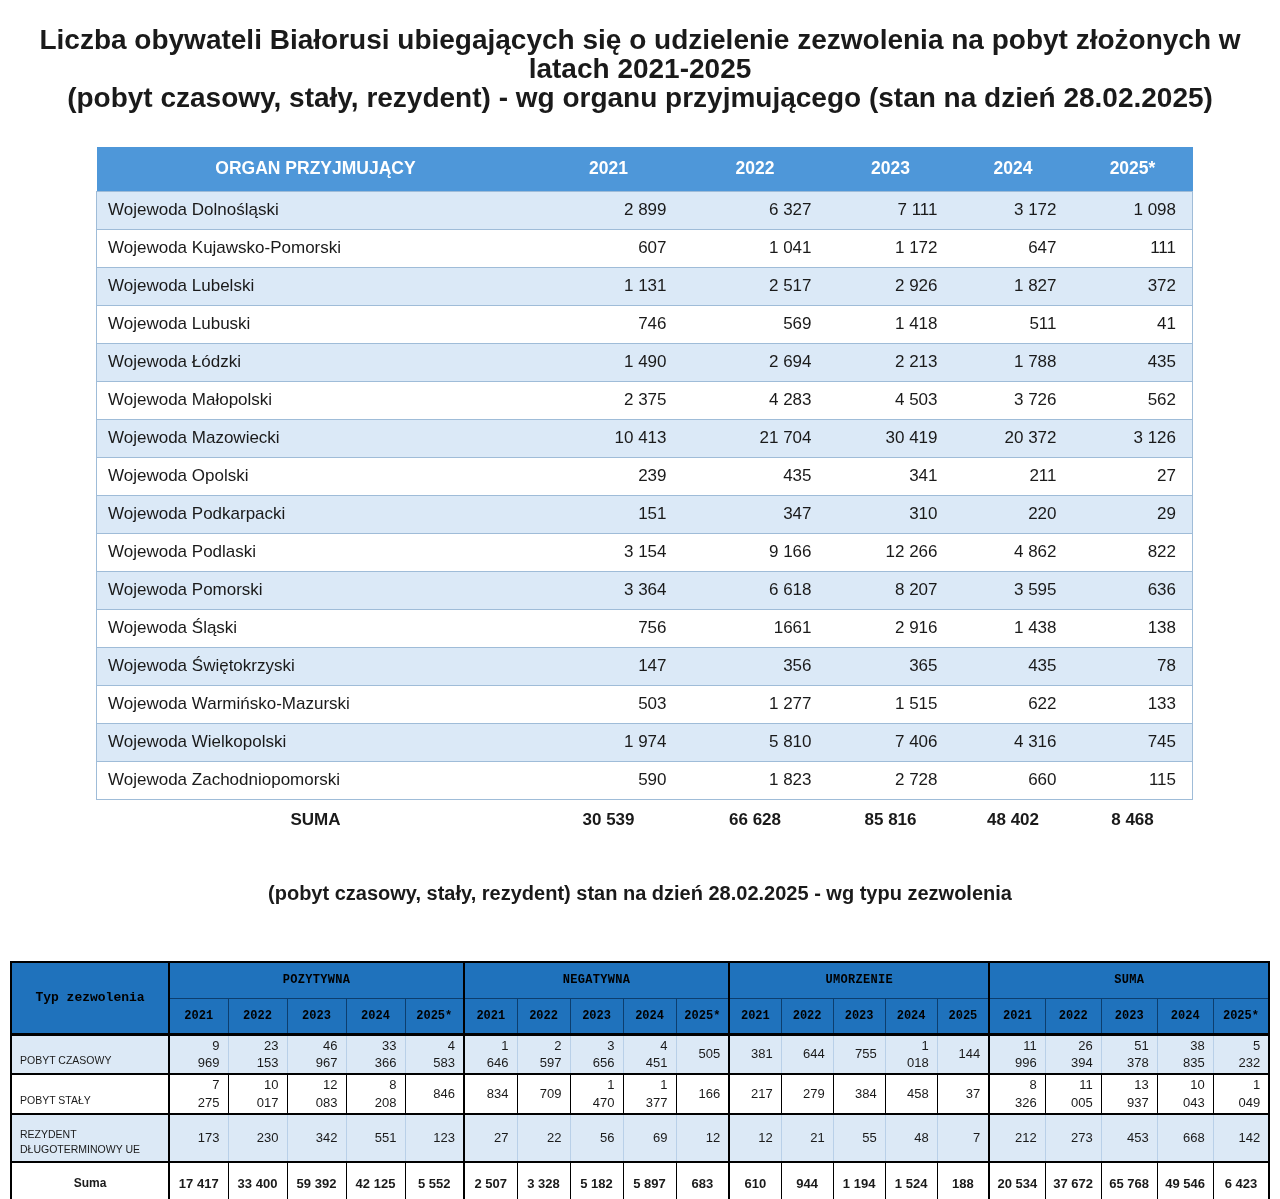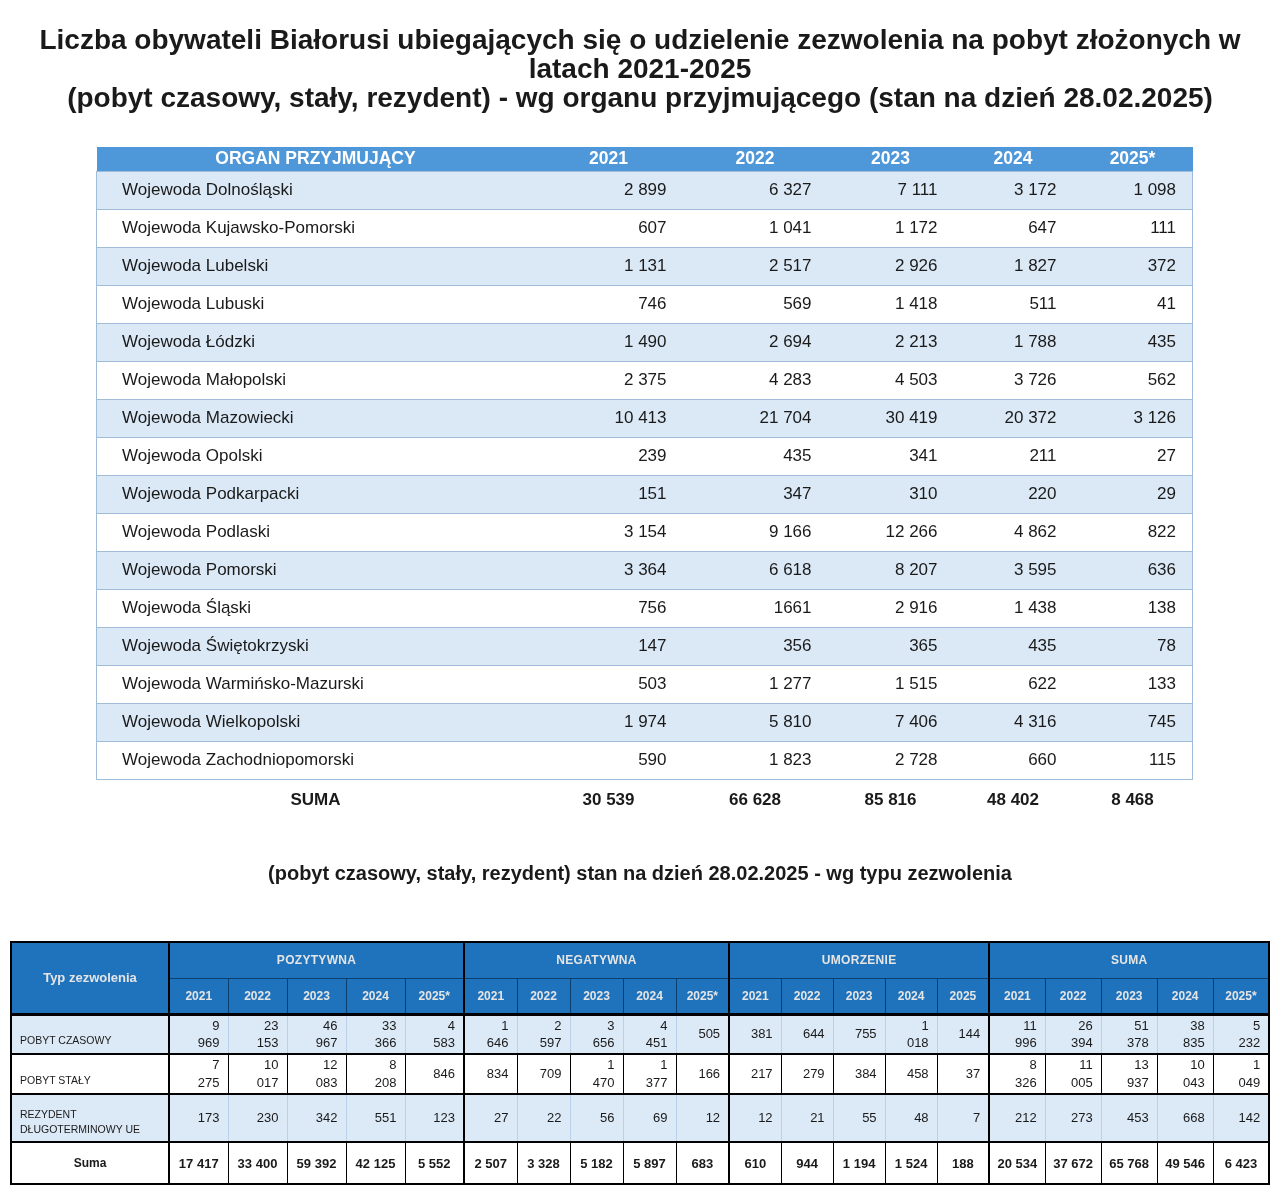--- a/index.html
+++ b/index.html
@@ -17,44 +17,44 @@
   
   #table1 {
     margin: 35px 0 0 96px;
     width: 1096px;
     border-collapse: collapse;
     table-layout: fixed;
   }
   #table1 thead th {
     background: #4e97d9; color: #ffffff;
     font-size: 17.5px; font-weight: bold;
-    height: 24px; text-align: center;
+    height: 44px; text-align: center;
   }
   #table1 tbody { border: 1px solid #9fbcd8; }
   #table1 tbody tr { border-bottom: 1px solid #9fbcd8; }
   #table1 tbody tr.odd { background: #dbe9f7; }
   #table1 tbody td { height: 38px; font-size: 17px; }
-  #table1 td.organ { text-align: left; padding-left: 25px; }
+  #table1 td.organ { text-align: left; padding-left: 11px; }
   #table1 td.num  { text-align: right; padding-right: 16px; }
   #table1 tfoot td {
     height: 42px; font-size: 17px; font-weight: bold;
     text-align: center; white-space: nowrap;
   }
 
   
   #table2 {
     margin: 54px 0 0 10px;
     width: 1258px;
     border-collapse: collapse;
     table-layout: fixed;
     border: 2px solid #000;
   }
   #table2 th {
-    background: #1f72bc; color: #e5e5e5; font-weight: bold;
-    text-align: center; border: 1px solid #0c3e6e;
+    background: #1f72bc; color: #000000; font-weight: bold;
+    text-align: center; border: 1px solid #0c3e6e; font-family: Liberation Mono, monospace;
   }
   #table2 th.corner { font-size: 13px; }
   #table2 th.grp { font-size: 12px; height: 36px; letter-spacing: 0.3px; }
   #table2 th.yr  { font-size: 12px; height: 36px; }
   #table2 th.gs, #table2 td.gs { border-left: 2px solid #000; }
   #table2 thead { border-bottom: 3px solid #000; }
   #table2 tbody tr { border-bottom: 2px solid #000; }
   #table2 tr.lt { background: #dce9f6; }
   #table2 td { border-left: 1px solid #000; font-size: 13px; }
   #table2 tr.lt td { border-left: 1px solid #b9d0e8; }

